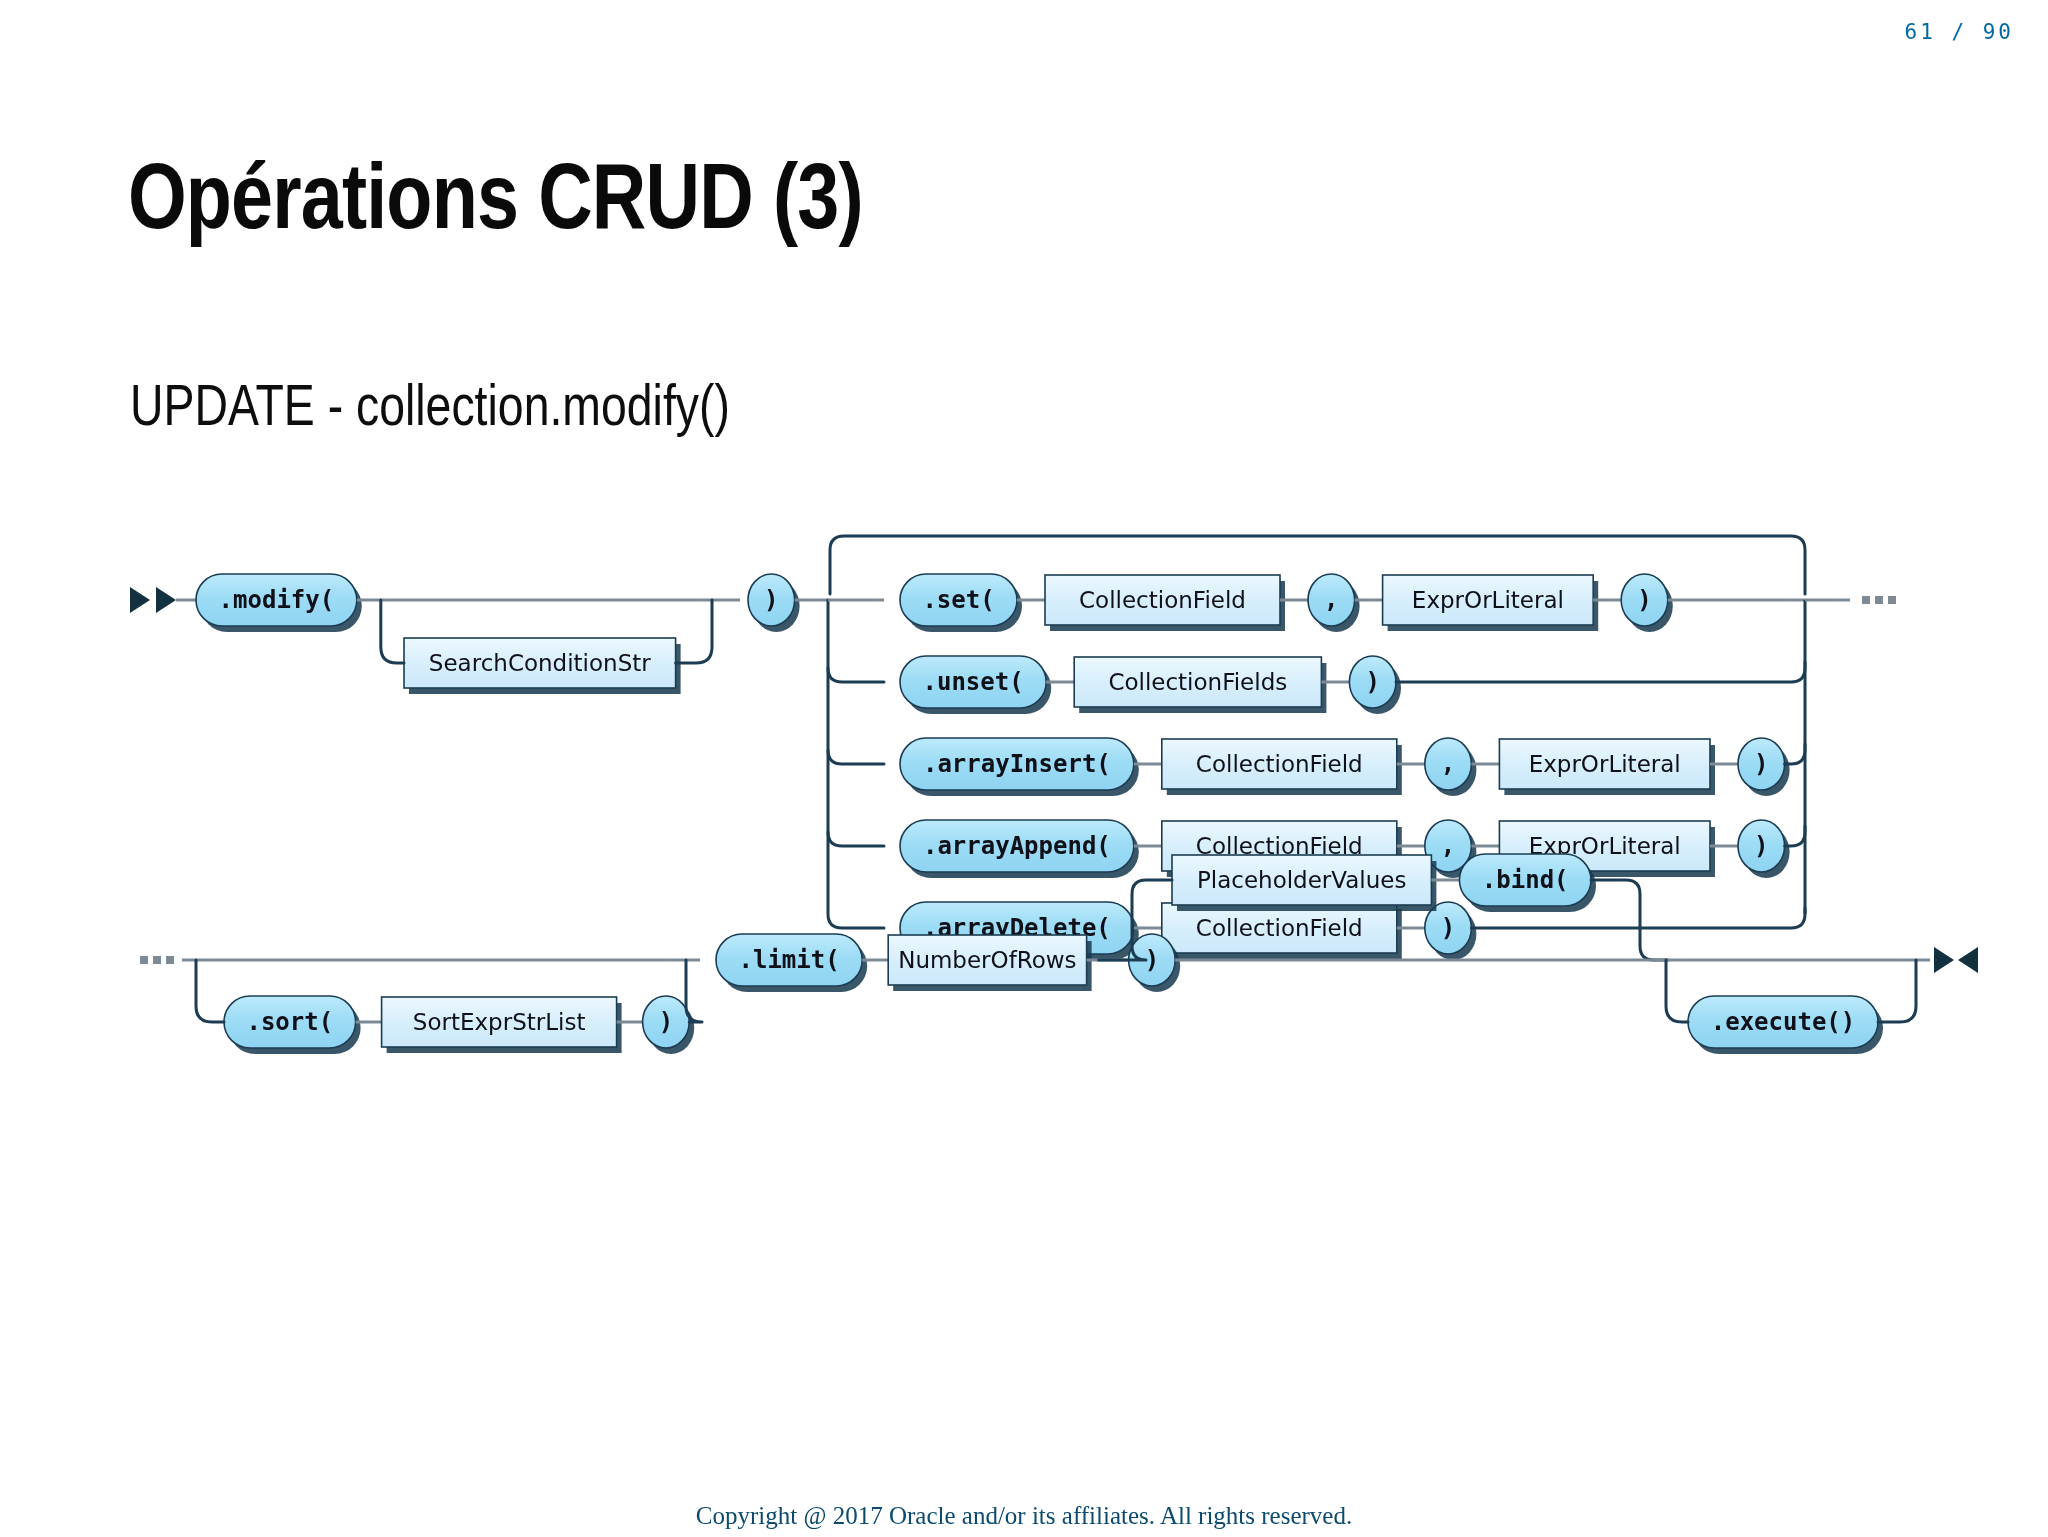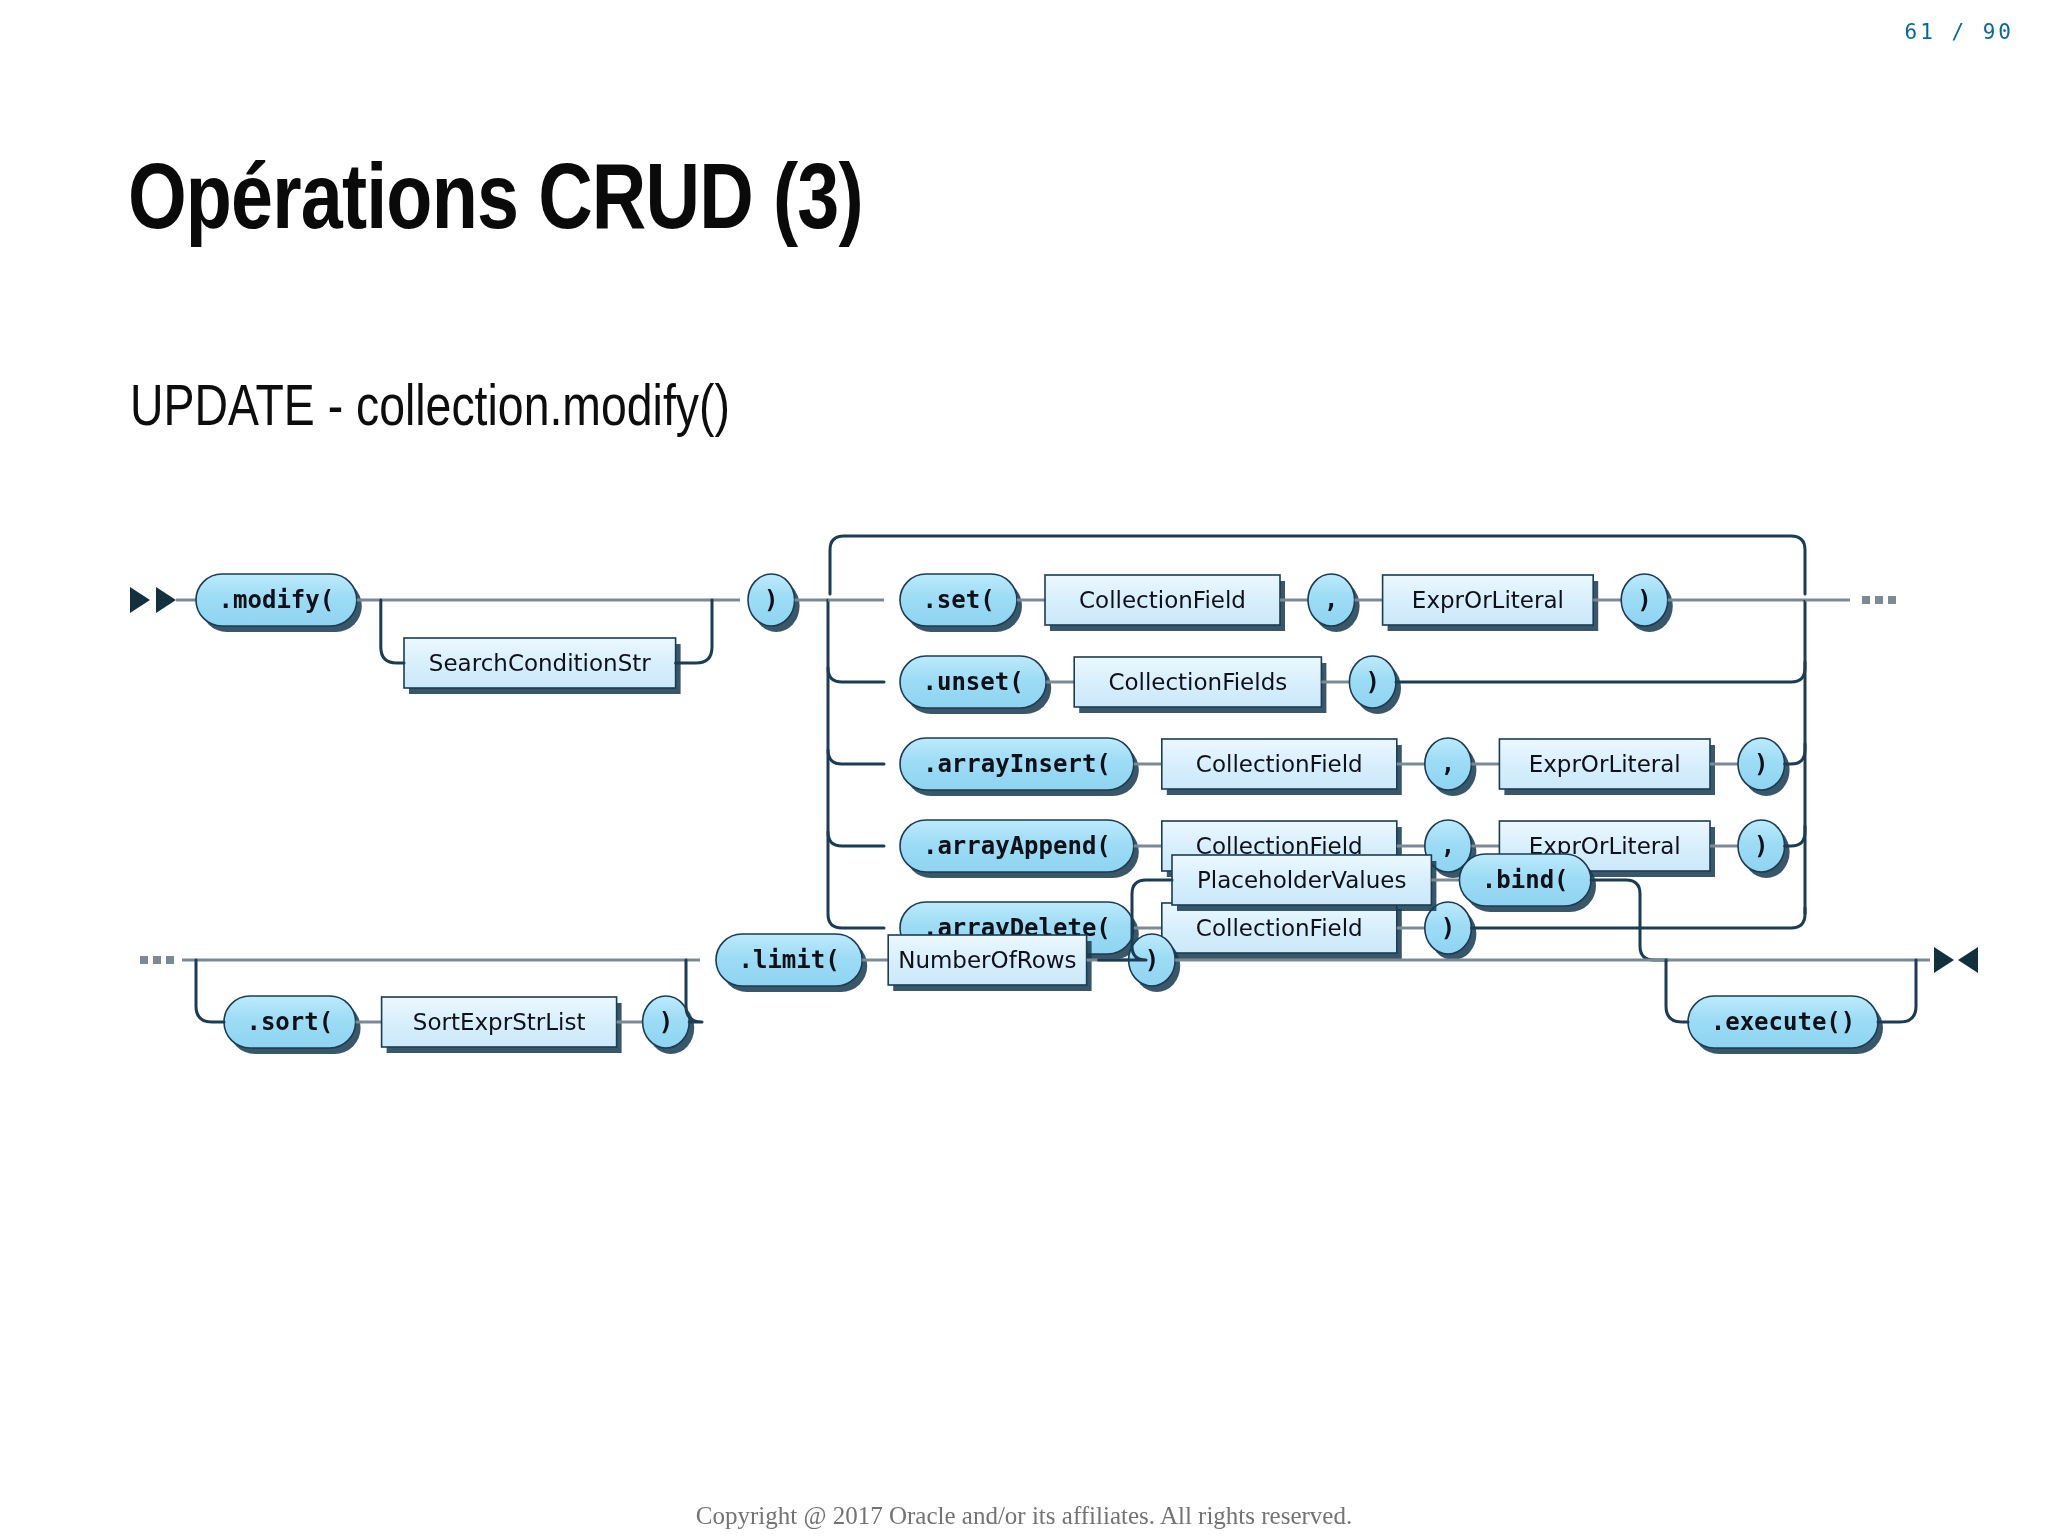--- a/index.html
+++ b/index.html
@@ -62,21 +62,21 @@
     letter-spacing:3px;
   }
   .oracle-reg{
     position:absolute;top:-4px;right:-15px;
     font-size:15px;line-height:1;
   }
   .copyright{
     position:absolute;left:0;top:1502px;width:2048px;
     text-align:center;
     font-family:"Liberation Serif","DejaVu Serif",serif;
-    font-size:25px;color:#737373;
+    font-size:25px;color:#0c4a6e;
   }
 </style>
 </head>
 <body>
 
 <div class="slide">
 
   <div class="page-indicator">61  /  90</div>
 
   <div class="title">Opérations CRUD (3)</div>

